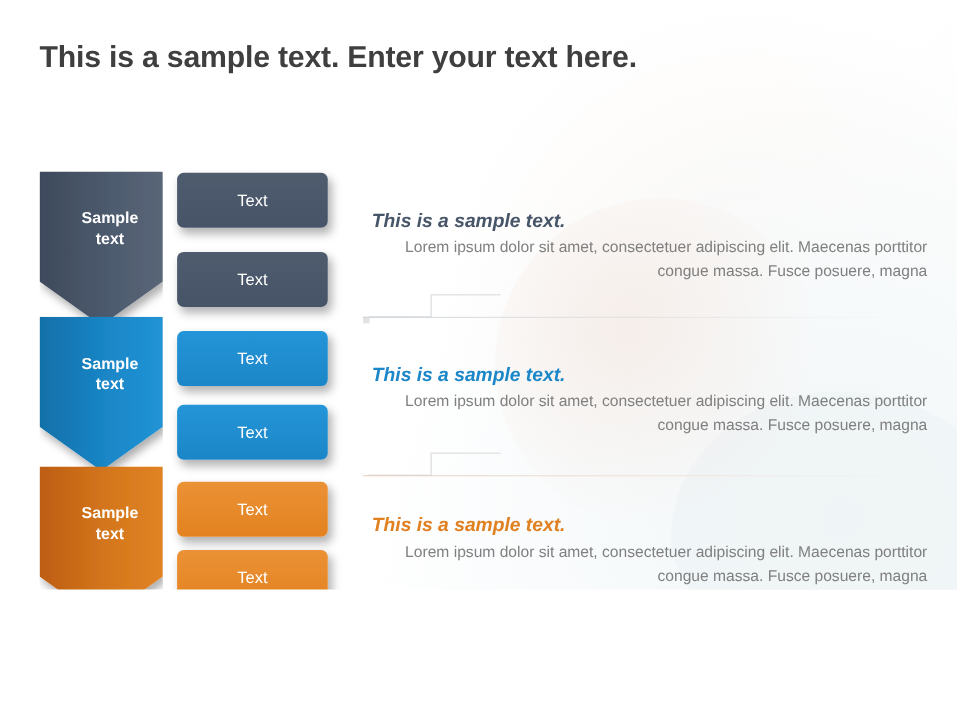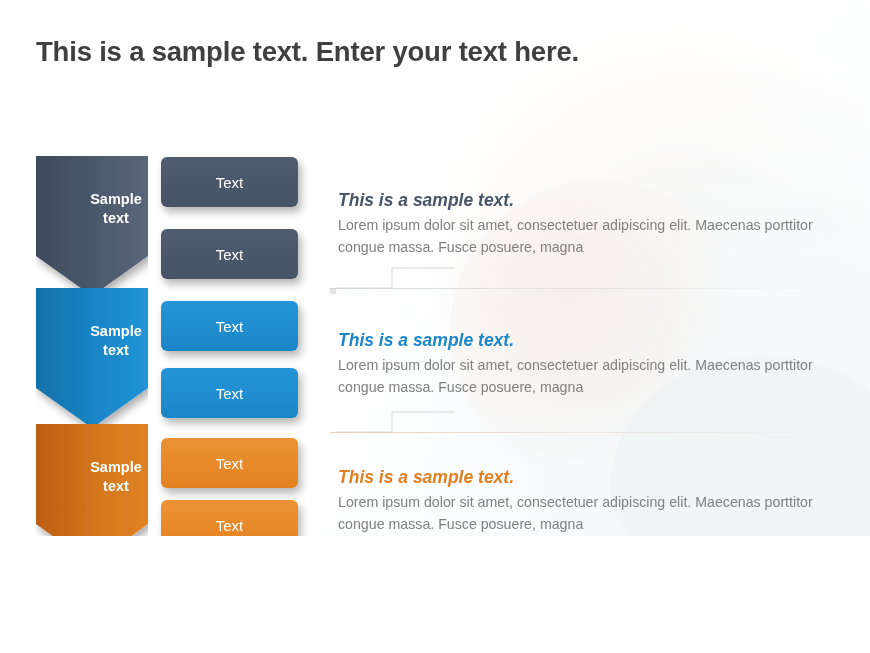--- a/index.html
+++ b/index.html
@@ -62,21 +62,21 @@
     color: #ffffff;
     font-size: 14.5px;
     font-weight: bold;
     text-align: center;
     line-height: 1.32;
     box-sizing: border-box;
   }
   .arrow-label {
     position: relative;
     z-index: 2;
-    padding: 0 24px;
+    padding: 0 8px;
     white-space: pre-line;
   }
 
   
   .chip {
     position: absolute;
     width: 137px;
     height: 50px;
     border-radius: 6px;
     color: #fff;
@@ -94,20 +94,21 @@
     font-size: 17.5px;
     font-weight: bold;
     font-style: italic;
   }
   .block-body {
     position: absolute;
     width: 505px;
     font-size: 14.2px;
     line-height: 1.55;
     color: #808080;
+    text-align: right;
   }
 
   
   .divider {
     position: absolute;
     height: 1px;
     left: 330px;
     width: 495px;
   }
   .d1 { background: linear-gradient(to right, #cfd5da, rgba(207,213,218,0)); }

